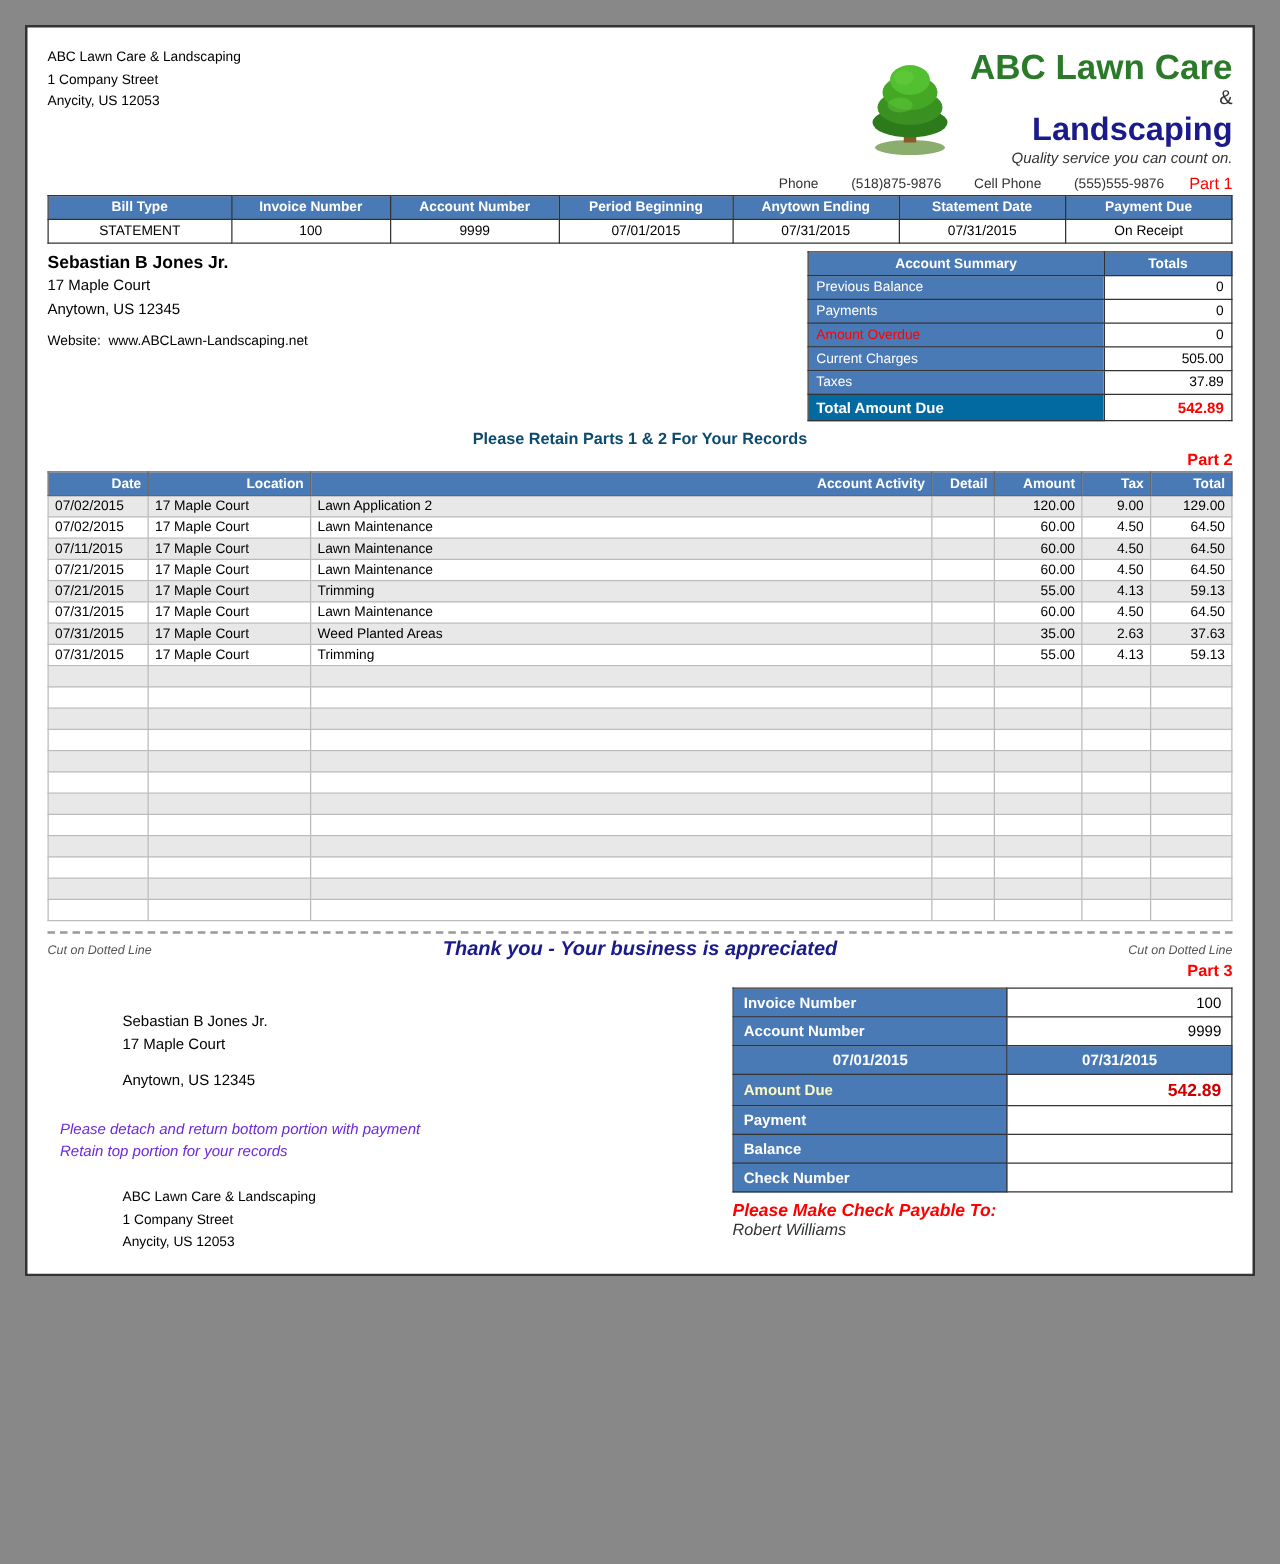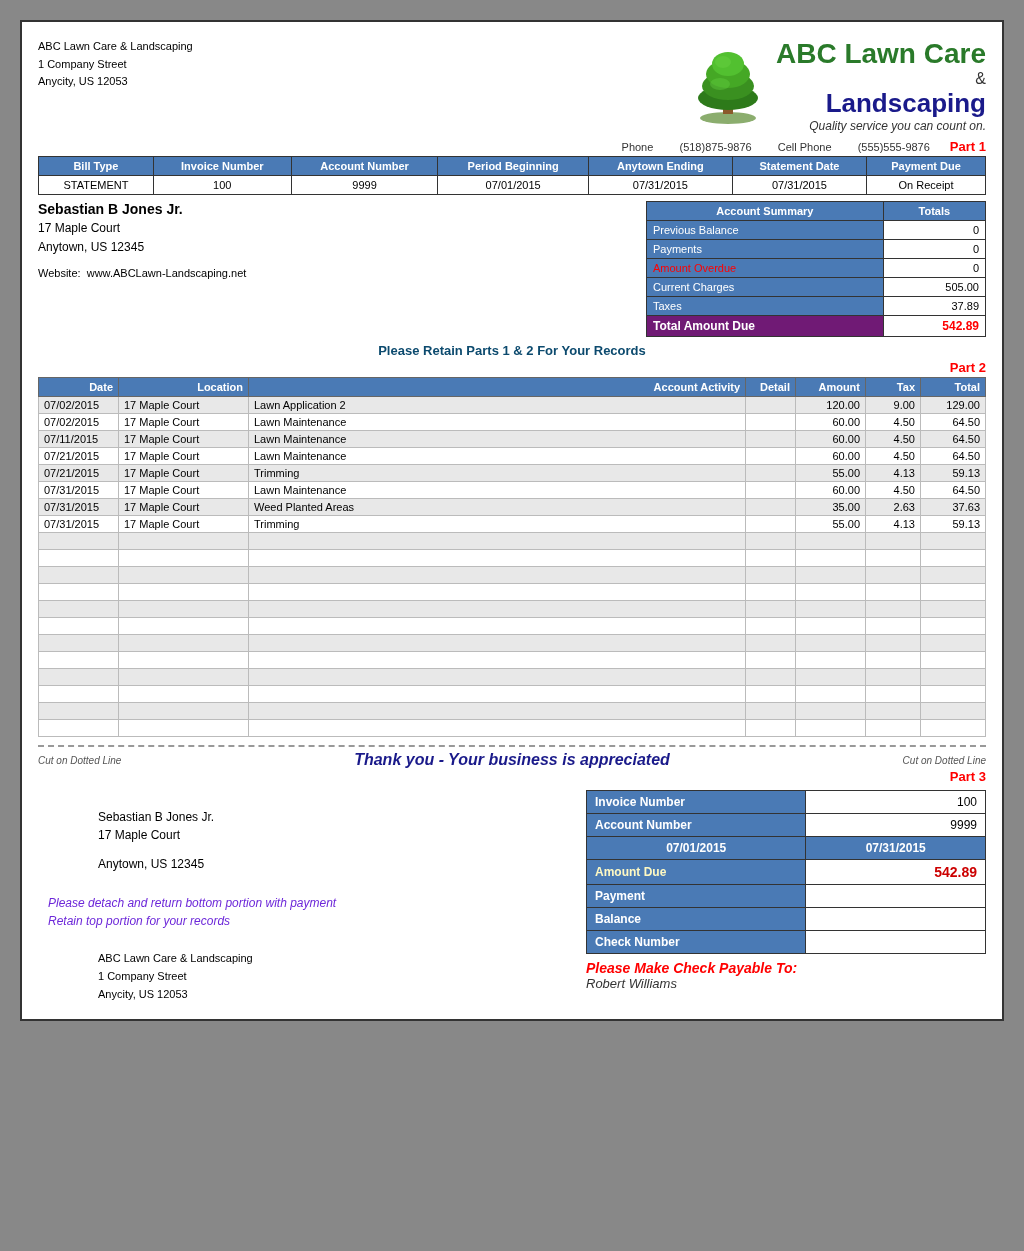--- a/index.html
+++ b/index.html
@@ -67,21 +67,21 @@
 
     
     .phone-bar {
       text-align: right;
       font-size: 11px;
       margin-bottom: 2px;
       color: #333;
     }
     .part-label {
       color: red;
-      font-weight: bold;
+      font-weight: normal;
       font-size: 13px;
     }
     .phone-bar-inner {
       display: flex;
       justify-content: flex-end;
       align-items: center;
       gap: 20px;
     }
 
     
@@ -93,21 +93,21 @@
     .bill-table th {
       background: #4a7ab5;
       color: white;
       border: 1px solid #333;
       padding: 3px 5px;
       text-align: center;
       font-size: 11px;
     }
     .bill-table td {
       border: 1px solid #333;
-      padding: 3px 6px;
+      padding: 3px 21px;
       text-align: center;
       font-size: 11px;
     }
 
     
     .middle-section {
       display: flex;
       margin-top: 6px;
       gap: 10px;
     }
@@ -155,21 +155,21 @@
     .summary-table .overdue {
       background: #4a7ab5;
       color: red;
       font-size: 11px;
     }
     .summary-table .value-cell {
       text-align: right;
       background: white;
     }
     .summary-table .total-row td {
-      background: #701a75;
+      background: #0369a1;
       color: white;
       font-weight: bold;
       font-size: 12px;
     }
     .summary-table .total-value {
       background: white !important;
       color: red !important;
       font-weight: bold;
       font-size: 13px;
       text-align: right;

